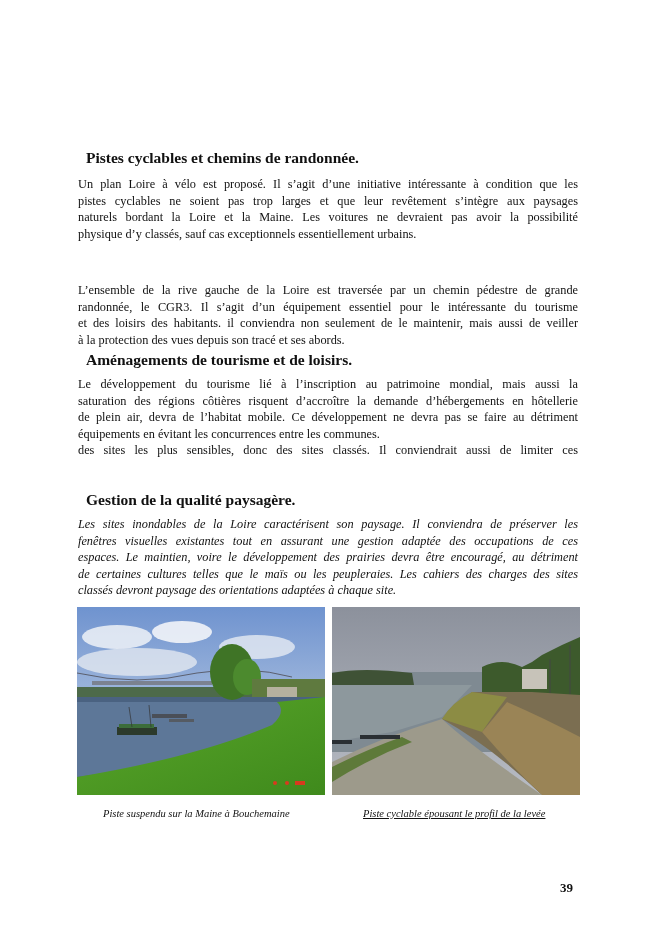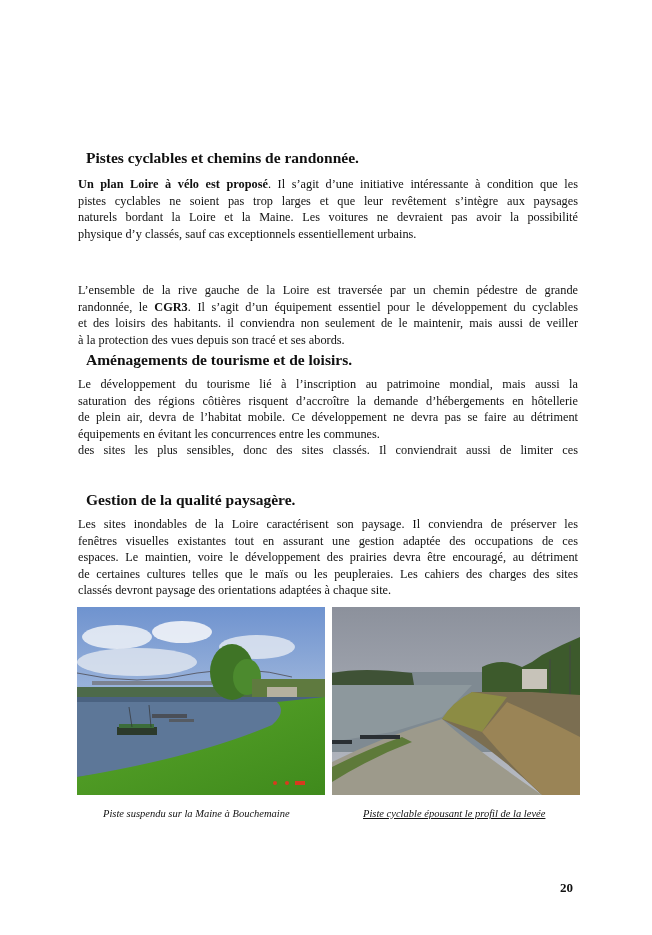--- a/index.html
+++ b/index.html
@@ -3,58 +3,58 @@
   <meta charset="utf-8">
   <style>
     html, body { margin: 0; padding: 0; background: #ffffff; }
     body { width: 652px; height: 935px; position: relative; overflow: hidden;
            font-family: "Liberation Serif", "DejaVu Serif", serif; color: #111; }
     .h { position: absolute; left: 78px; font-weight: bold; font-size: 15.5px; margin: 8px; white-space: nowrap; }
     .p { position: absolute; left: 78px; width: 500px; font-size: 12.3px; line-height: 16.6px;
          text-align: justify; margin: 0; }
     .p .line { display: block; text-align: justify; text-align-last: justify; height: 16.6px; }
     .p .line.last { text-align-last: left; }
-    b { font-weight: bold; }
+    b { font-weight: normal; }
     .photo { position: absolute; top: 607px; height: 188px; overflow: hidden; }
     .photo svg { display: block; width: 100%; height: 100%; }
     .caption { position: absolute; top: 808px; font-style: italic; font-size: 10.5px; white-space: nowrap; }
     .pagenum { position: absolute; left: 560px; top: 880px; font-weight: bold; font-size: 13px; }
   </style>
 </head>
 <body>
 
 <h2 class="h" style="top:141px;">Pistes cyclables et chemins de randonnée.</h2>
 
 <div class="p" style="top:176px;">
   <span class="line"><b>Un plan Loire à vélo est proposé</b><span>. Il s’agit d’une initiative intéressante à condition que les</span></span>
   <span class="line">pistes cyclables ne soient pas trop larges et que leur revêtement s’intègre aux paysages</span>
   <span class="line">naturels bordant la Loire et la Maine. Les voitures ne devraient pas avoir la possibilité</span>
   <span class="line last">physique d’y classés, sauf cas exceptionnels essentiellement urbains.</span>
 </div>
 
 <div class="p" style="top:250px;margin-top:32px;">
   <span class="line">L’ensemble de la rive gauche de la Loire est traversée par un chemin pédestre de grande</span>
-  <span class="line"><span>randonnée, le </span><b>CGR3</b><span>. Il s’agit d’un équipement essentiel pour le développement du cyclables</span></span>
+  <span class="line"><span>randonnée, le </span><b>CGR3</b><span>. Il s’agit d’un équipement essentiel pour le intéressante du tourisme</span></span>
   <span class="line">et des loisirs des habitants. il conviendra non seulement de le maintenir, mais aussi de veiller</span>
   <span class="line last">à la protection des vues depuis son tracé et ses abords.</span>
 </div>
 
 <h2 class="h" style="top:343px;">Aménagements de tourisme et de loisirs.</h2>
 
 <div class="p" style="top:376px;">
   <span class="line">Le développement du tourisme lié à l’inscription au patrimoine mondial, mais aussi la</span>
   <span class="line">saturation des régions côtières risquent d’accroître la demande d’hébergements en hôtellerie</span>
   <span class="line">de plein air, devra de l’habitat mobile. Ce développement ne devra pas se faire au détriment</span>
   <span class="line last">équipements en évitant les concurrences entre les communes.</span>
   <span class="line">des sites les plus sensibles, donc des sites classés. Il conviendrait aussi de limiter ces</span>
 </div>
 
 <h2 class="h" style="top:483px;">Gestion de la qualité paysagère.</h2>
 
-<div class="p" style="top:516px;">
+<div class="p" style="top:516px;font-style:italic;">
   <span class="line">Les sites inondables de la Loire caractérisent son paysage. Il conviendra de préserver les</span>
   <span class="line">fenêtres visuelles existantes tout en assurant une gestion adaptée des occupations de ces</span>
   <span class="line">espaces. Le maintien, voire le développement des prairies devra être encouragé, au détriment</span>
   <span class="line">de certaines cultures telles que le maïs ou les peupleraies. Les cahiers des charges des sites</span>
   <span class="line last">classés devront paysage des orientations adaptées à chaque site.</span>
 </div>
 
 <div class="photo" style="left:77px; width:248px;" aria-label="photo of suspension bridge over river with boats and green lawn">
   <svg viewBox="0 0 248 188" preserveAspectRatio="none">
     <defs>
@@ -117,13 +117,13 @@
     <path d="M0 188 L0 155 Q50 130 110 112 Q140 140 210 188 Z" fill="#9d9a8b"></path>
     <path d="M0 160 Q40 140 70 130 L80 135 Q40 150 0 175 Z" fill="#5e7a3a"></path>
     <rect x="28" y="128" width="40" height="4" fill="#2a2f33"></rect>
     <rect x="0" y="133" width="20" height="4" fill="#2a2f33"></rect>
   </svg>
 </div>
 
 <div class="caption" style="left:103px;">Piste suspendu sur la Maine à Bouchemaine</div>
 <div class="caption" style="left:363px;text-decoration:underline;">Piste cyclable épousant le profil de la levée</div>
 
-<div class="pagenum">20</div>
+<div class="pagenum">39</div>
 
 </body></html>

